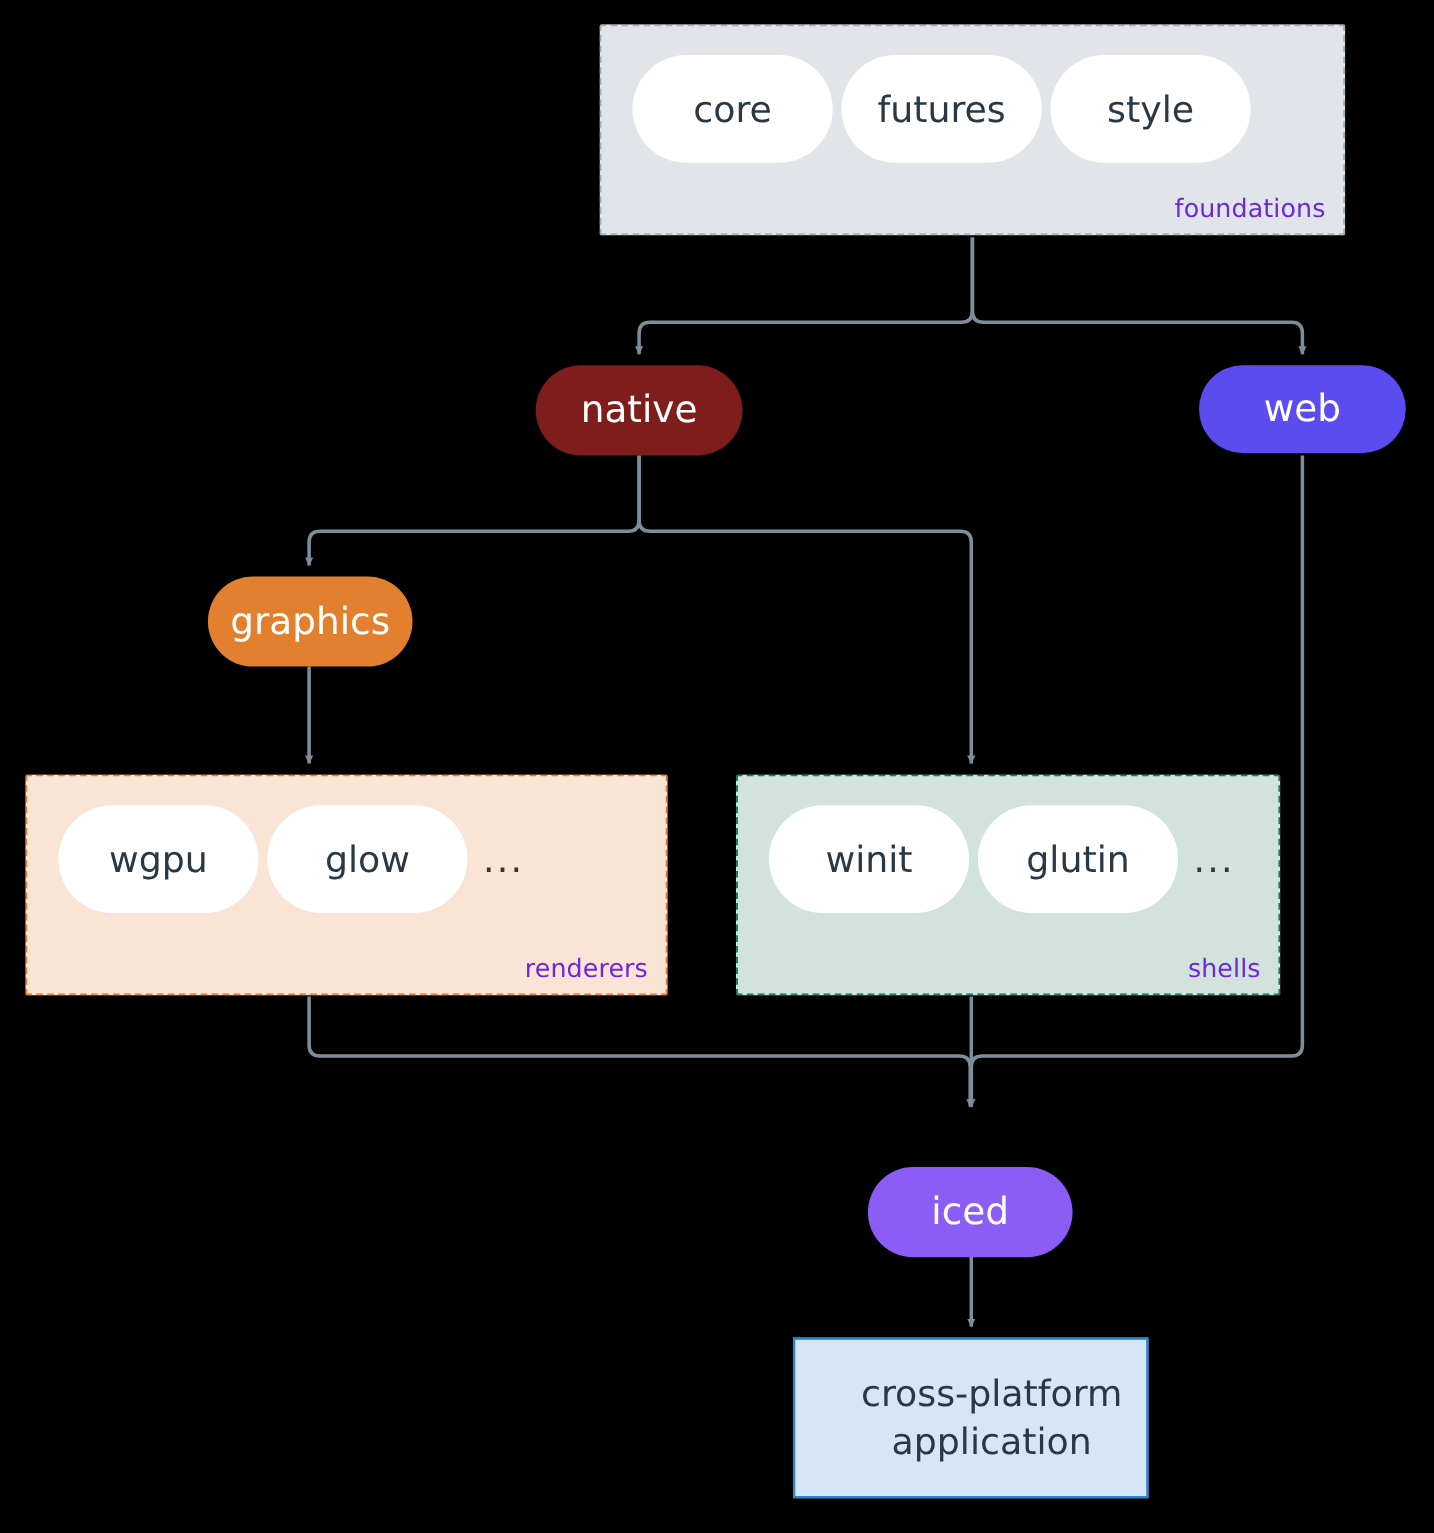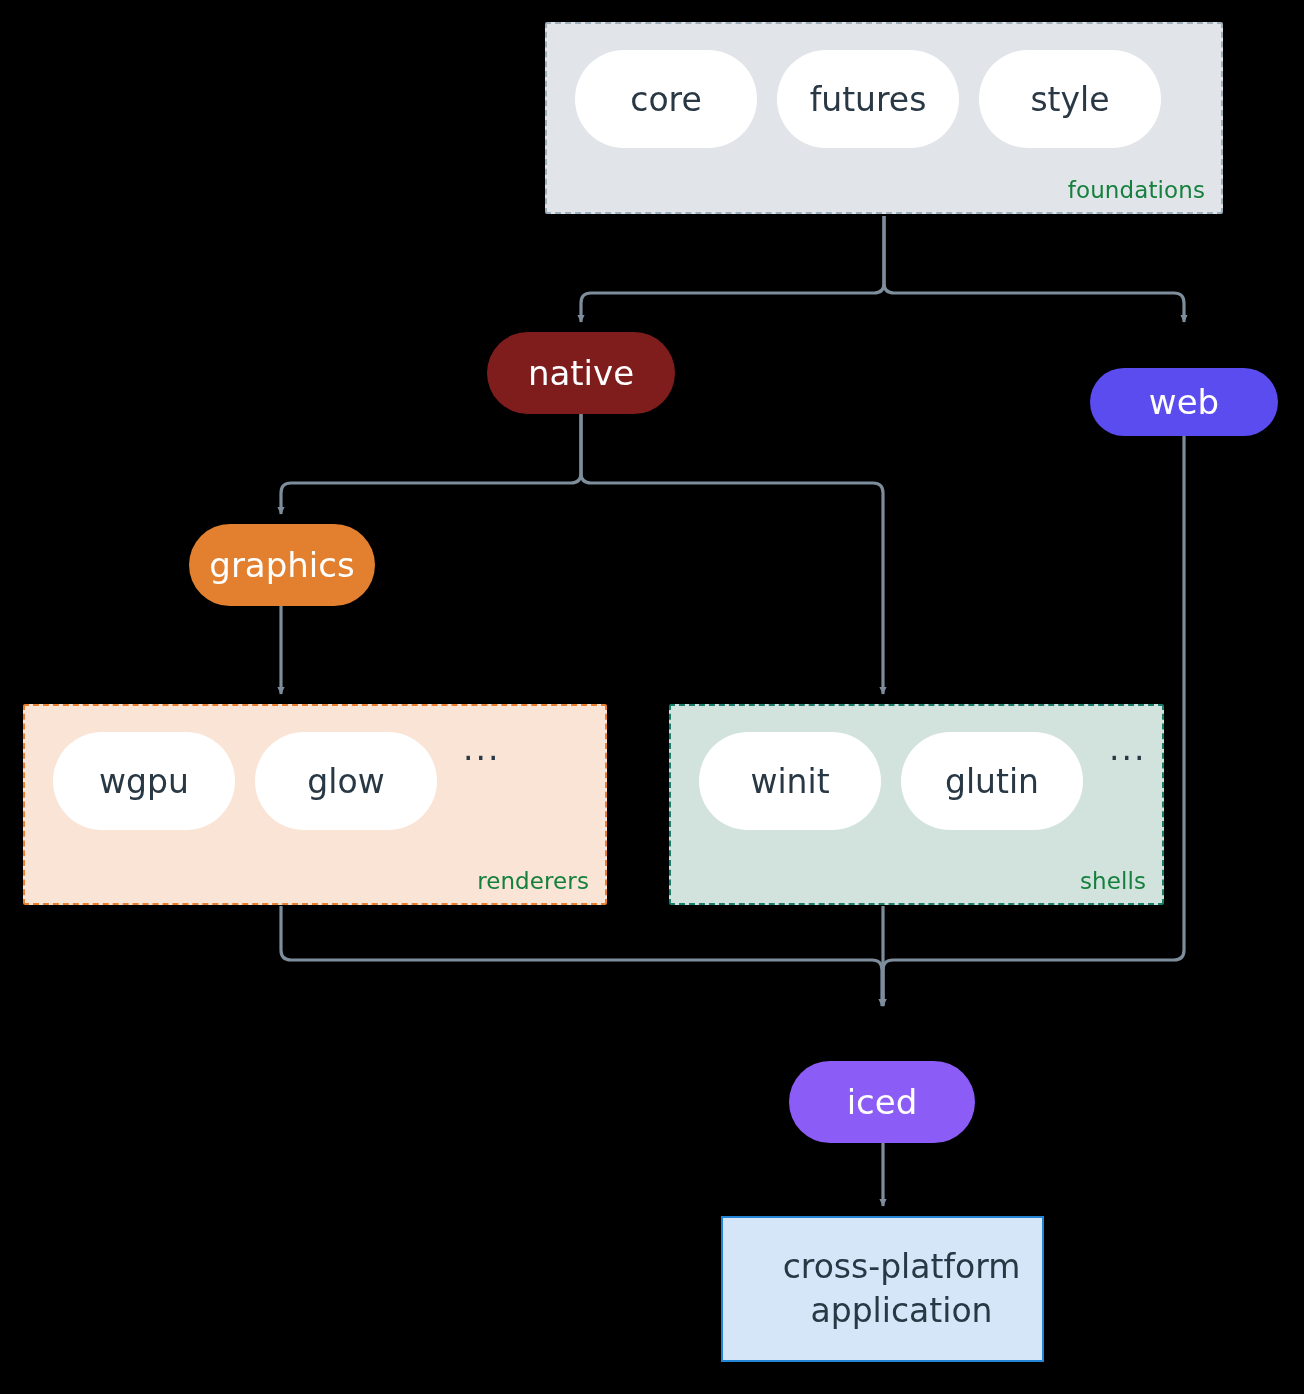--- a/index.html
+++ b/index.html
@@ -37,21 +37,21 @@
     left: 0; top: 0; right: 0; bottom: 0;
     display: flex;
     align-items: flex-start;
     box-sizing: border-box;
   }
   .group-label {
     position: absolute;
     right: 16px;
     bottom: 9px;
     font-size: 23px;
-    color: #15803d;
+    color: #6d28d9;
     letter-spacing: 0.1px;
     white-space: nowrap;
   }
 
   #group-foundations {
     left: 545px;
     top: 22px;
     width: 678px;
     height: 192px;
     background: #e1e5e9;
@@ -73,21 +73,22 @@
     width: 495px;
     height: 201px;
     background: #d2e3de;
     border: 2px dashed #1b7e6c;
     border-radius: 2px;
   }
 
   
   .pill-row {
     display: flex;
-    gap: 20px;
+    align-items: center;
+    gap: 8px;
     padding-left: 28px;
     padding-top: 26px;
   }
   .leaf-pill {
     background: #ffffff;
     border-radius: 62px;
     height: 98px;
     min-width: 182px;
     display: flex;
     align-items: center;
@@ -122,23 +123,22 @@
     left: 487px;
     top: 332px;
     width: 188px;
     height: 82px;
     background: #7f1d1d;
   }
   #node-web {
     left: 1090px;
     top: 332px;
     width: 188px;
-    height: 68px;
+    height: 80px;
     background: #5b4cf0;
-    margin-top: 36px;
   }
   #node-graphics {
     left: 189px;
     top: 524px;
     width: 186px;
     height: 82px;
     background: #e2802f;
   }
   #node-iced {
     left: 789px;

